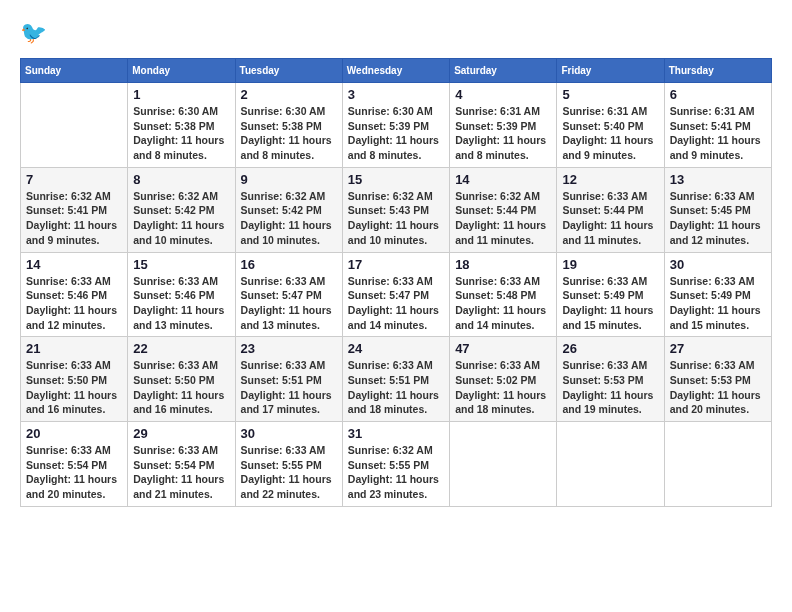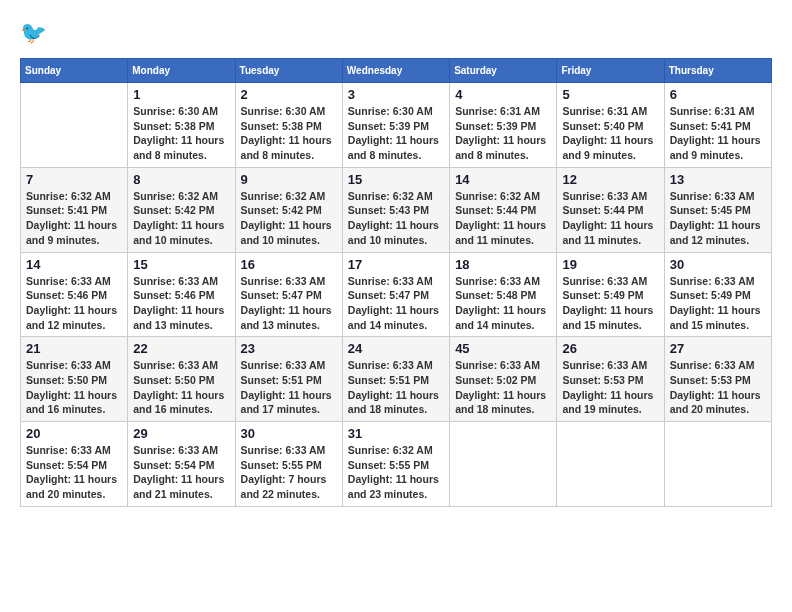--- a/index.html
+++ b/index.html
@@ -305,21 +305,21 @@
         </td>
           <td>
           <span class="day-number">24</span>
           <div class="day-info">
             <div>Sunrise: 6:33 AM</div>
             <div>Sunset: 5:51 PM</div>
             <div>Daylight: 11 hours and 18 minutes.</div>
           </div>
         </td>
           <td>
-          <span class="day-number">45</span>
+          <span class="day-number">47</span>
           <div class="day-info">
             <div>Sunrise: 6:33 AM</div>
             <div>Sunset: 5:02 PM</div>
             <div>Daylight: 11 hours and 18 minutes.</div>
           </div>
         </td>
           <td>
           <span class="day-number">26</span>
           <div class="day-info">
             <div>Sunrise: 6:33 AM</div>
@@ -351,21 +351,21 @@
             <div>Sunrise: 6:33 AM</div>
             <div>Sunset: 5:54 PM</div>
             <div>Daylight: 11 hours and 21 minutes.</div>
           </div>
         </td>
           <td>
           <span class="day-number">30</span>
           <div class="day-info">
             <div>Sunrise: 6:33 AM</div>
             <div>Sunset: 5:55 PM</div>
-            <div>Daylight: 7 hours and 22 minutes.</div>
+            <div>Daylight: 11 hours and 22 minutes.</div>
           </div>
         </td>
           <td>
           <span class="day-number">31</span>
           <div class="day-info">
             <div>Sunrise: 6:32 AM</div>
             <div>Sunset: 5:55 PM</div>
             <div>Daylight: 11 hours and 23 minutes.</div>
           </div>
         </td>

